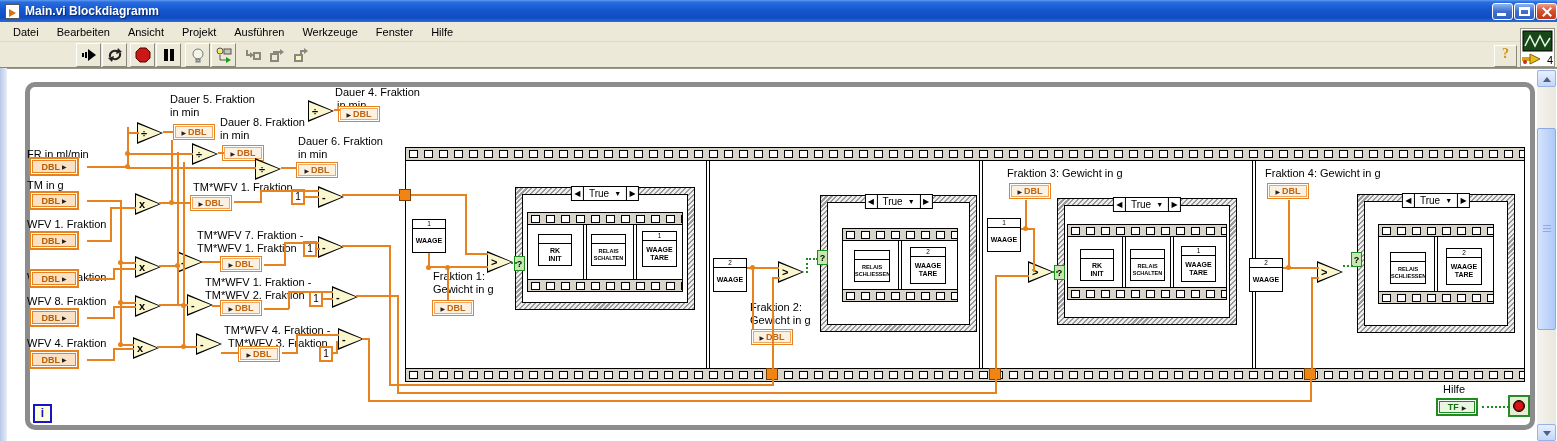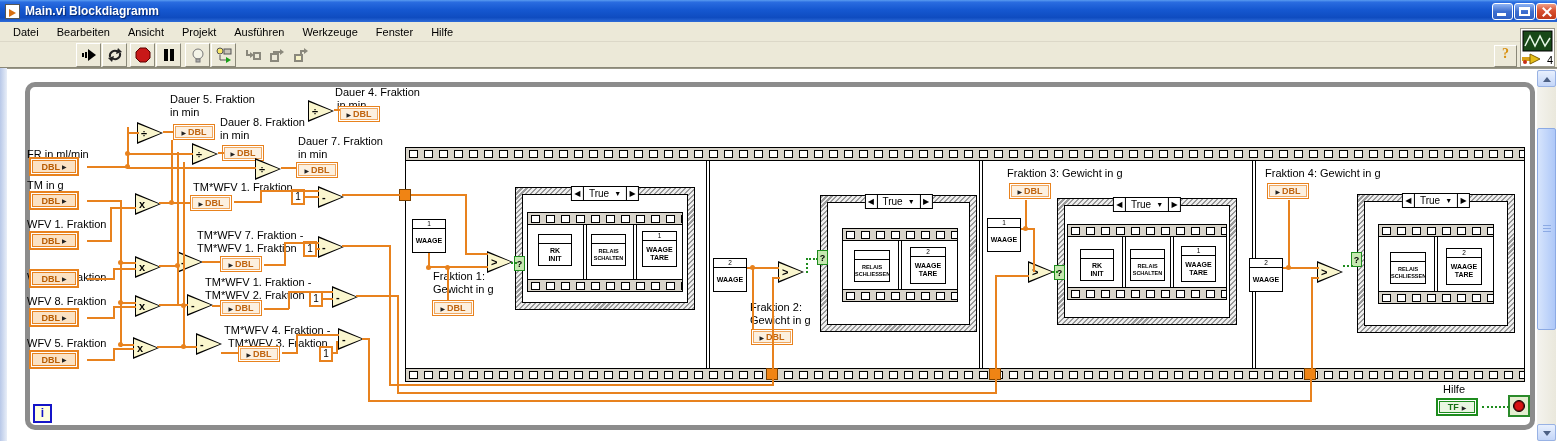--- a/index.html
+++ b/index.html
@@ -243,21 +243,21 @@
         <span class="ar">▶</span>
       </div>
     </div>
   <div class="lb" style="left:27px;top:295px">WFV 8. Fraktion</div>
   <div class="dblc" style="left:29px;top:308px">
       <div class="in">
         <span>DBL</span>
         <span class="ar">▶</span>
       </div>
     </div>
-  <div class="lb" style="left:27px;top:337px">WFV 5. Fraktion</div>
+  <div class="lb" style="left:27px;top:337px">WFV 4. Fraktion</div>
   <div class="dblc" style="left:29px;top:350px">
       <div class="in">
         <span>DBL</span>
         <span class="ar">▶</span>
       </div>
     </div>
 
   <div class="lb" style="left:170px;top:93px">Dauer 5. Fraktion</div>
   <div class="lb" style="left:170px;top:106px">in min</div>
   <div class="dbli" style="left:173px;top:124px">
@@ -267,21 +267,21 @@
       </div>
     </div>
   <div class="lb" style="left:220px;top:116px">Dauer 8. Fraktion</div>
   <div class="lb" style="left:220px;top:129px">in min</div>
   <div class="dbli" style="left:222px;top:145px">
       <div class="in">
         <span class="ar">▶</span>
         <span>DBL</span>
       </div>
     </div>
-  <div class="lb" style="left:298px;top:135px">Dauer 7. Fraktion</div>
+  <div class="lb" style="left:298px;top:135px">Dauer 6. Fraktion</div>
   <div class="lb" style="left:298px;top:148px">in min</div>
   <div class="dbli" style="left:296px;top:162px">
       <div class="in">
         <span class="ar">▶</span>
         <span>DBL</span>
       </div>
     </div>
   <div class="lb" style="left:335px;top:86px">Dauer 4. Fraktion</div>
   <div class="lb" style="left:337px;top:99px">in min</div>
   <div class="dbli" style="left:338px;top:106px">

